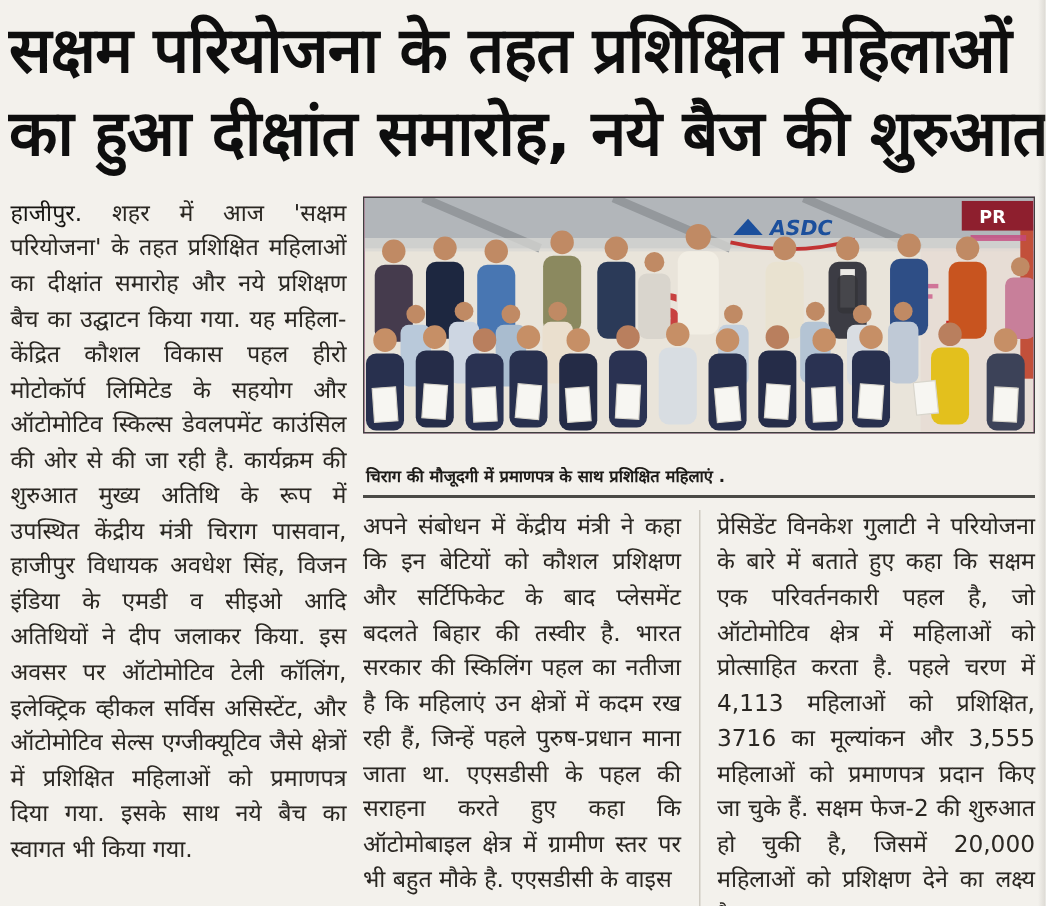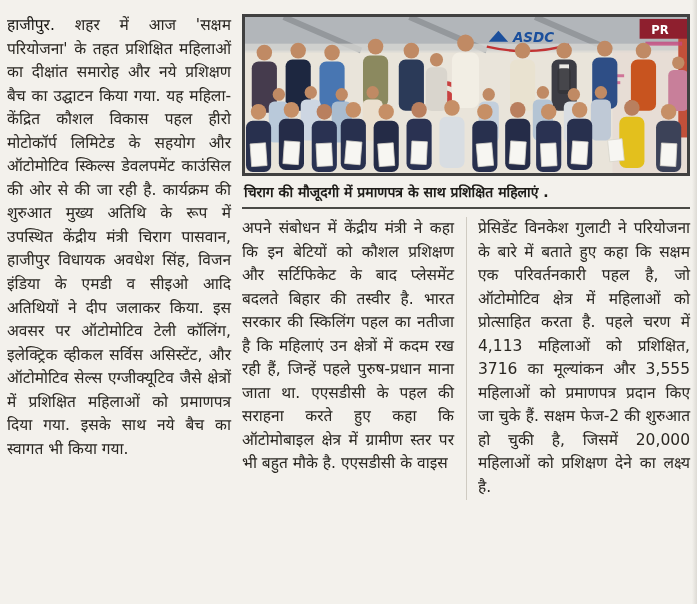--- a/index.html
+++ b/index.html
@@ -34,31 +34,31 @@
     line-height:1.52;
     text-align:justify;
     color:#2a2722;
   }
   .col p{margin:0;}
   .col1{flex:0 0 224px;}
   .dateline{font-weight:400;color:#171512;}
   .right{flex:1;min-width:0;}
   
   .photo-wrap{
-    border:3px solid #404040;
+    border:1px solid #404040;
     background:#f9a8d4;
     height:156px;
     overflow:hidden;
   }
   .photo-wrap svg{display:block;width:100%;height:100%;}
   .caption{
-    font-size:14px;
+    font-size:11px;
     font-weight:600;
     color:#1d1b18;
-    padding:6px 2px 6px 2px;
+    padding:20px 2px 6px 2px;
     border-bottom:2px solid #4a4a46;
     white-space:nowrap;
     overflow:hidden;
   }
   
   .cols2{
     display:flex;
     gap:12px;
     margin-top:8px;
   }
@@ -74,20 +74,24 @@
     position:absolute;top:0;right:0;width:5px;height:100%;
     background:linear-gradient(to right,rgba(0,0,0,0),rgba(120,115,105,0.18));
     pointer-events:none;
   }
 </style>
 </head>
 <body>
 
 <div class="page">
 
+  <h1 class="headline">
+    <span class="hl">सक्षम परियोजना के तहत प्रशिक्षित महिलाओं</span>
+    <span class="hl">का हुआ दीक्षांत समारोह, नये बैज की शुरुआत</span>
+  </h1>
 
   <div class="body">
 
     <div class="col col1">
       <p>
         <b class="dateline">हाजीपुर.</b>
         <span>शहर में आज 'सक्षम परियोजना' के तहत प्रशिक्षित महिलाओं का दीक्षांत समारोह और नये प्रशिक्षण बैच का उद्घाटन किया गया. यह महिला-केंद्रित कौशल विकास पहल हीरो मोटोकॉर्प लिमिटेड के सहयोग और ऑटोमोटिव स्किल्स डेवलपमेंट काउंसिल की ओर से की जा रही है. कार्यक्रम की शुरुआत मुख्य अतिथि के रूप में उपस्थित केंद्रीय मंत्री चिराग पासवान, हाजीपुर विधायक अवधेश सिंह, विजन इंडिया के एमडी व सीइओ आदि अतिथियों ने दीप जलाकर किया. इस अवसर पर ऑटोमोटिव टेली कॉलिंग, इलेक्ट्रिक व्हीकल सर्विस असिस्टेंट, और ऑटोमोटिव सेल्स एग्जीक्यूटिव जैसे क्षेत्रों में प्रशिक्षित महिलाओं को प्रमाणपत्र दिया गया. इसके साथ नये बैच का स्वागत भी किया गया.</span>
       </p>
     </div>
 

